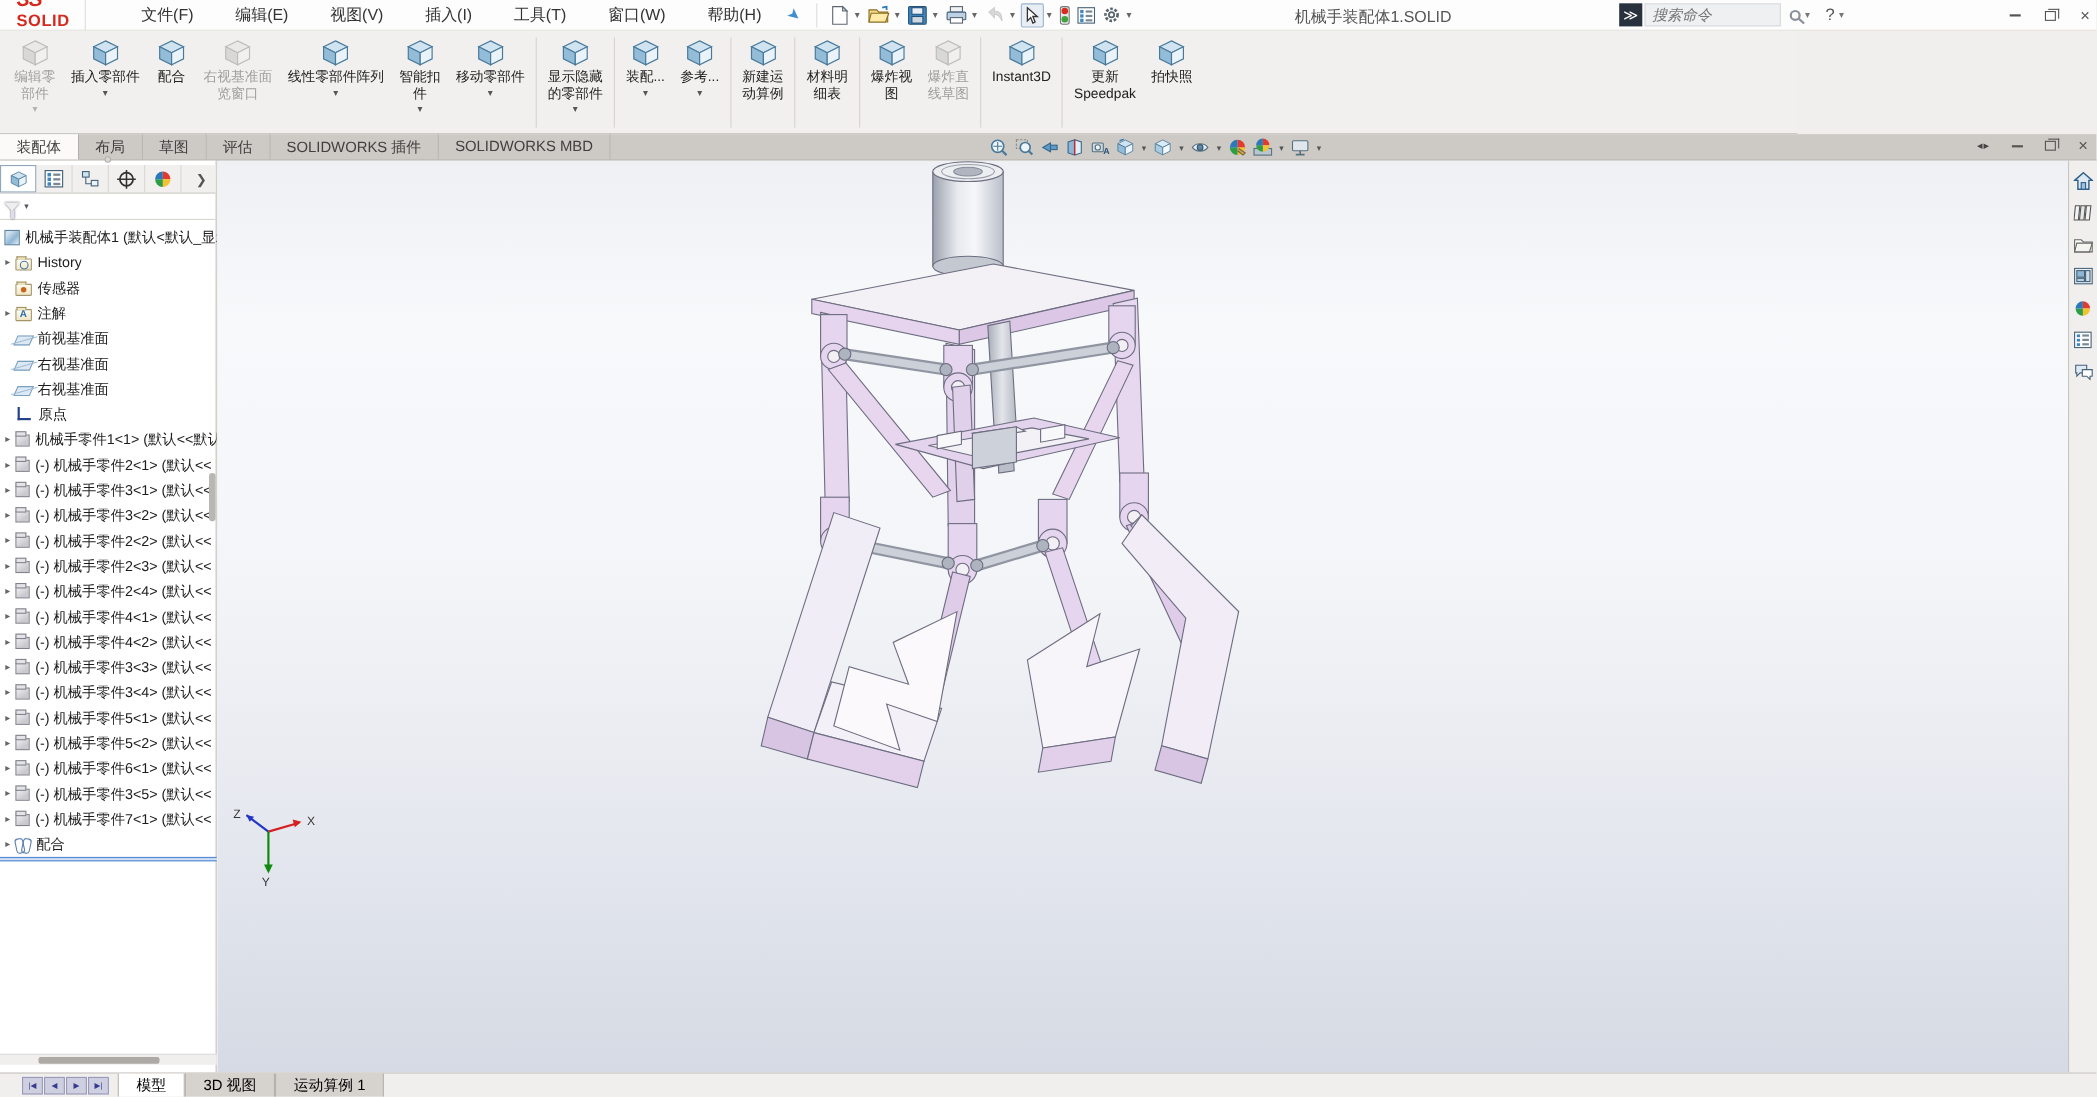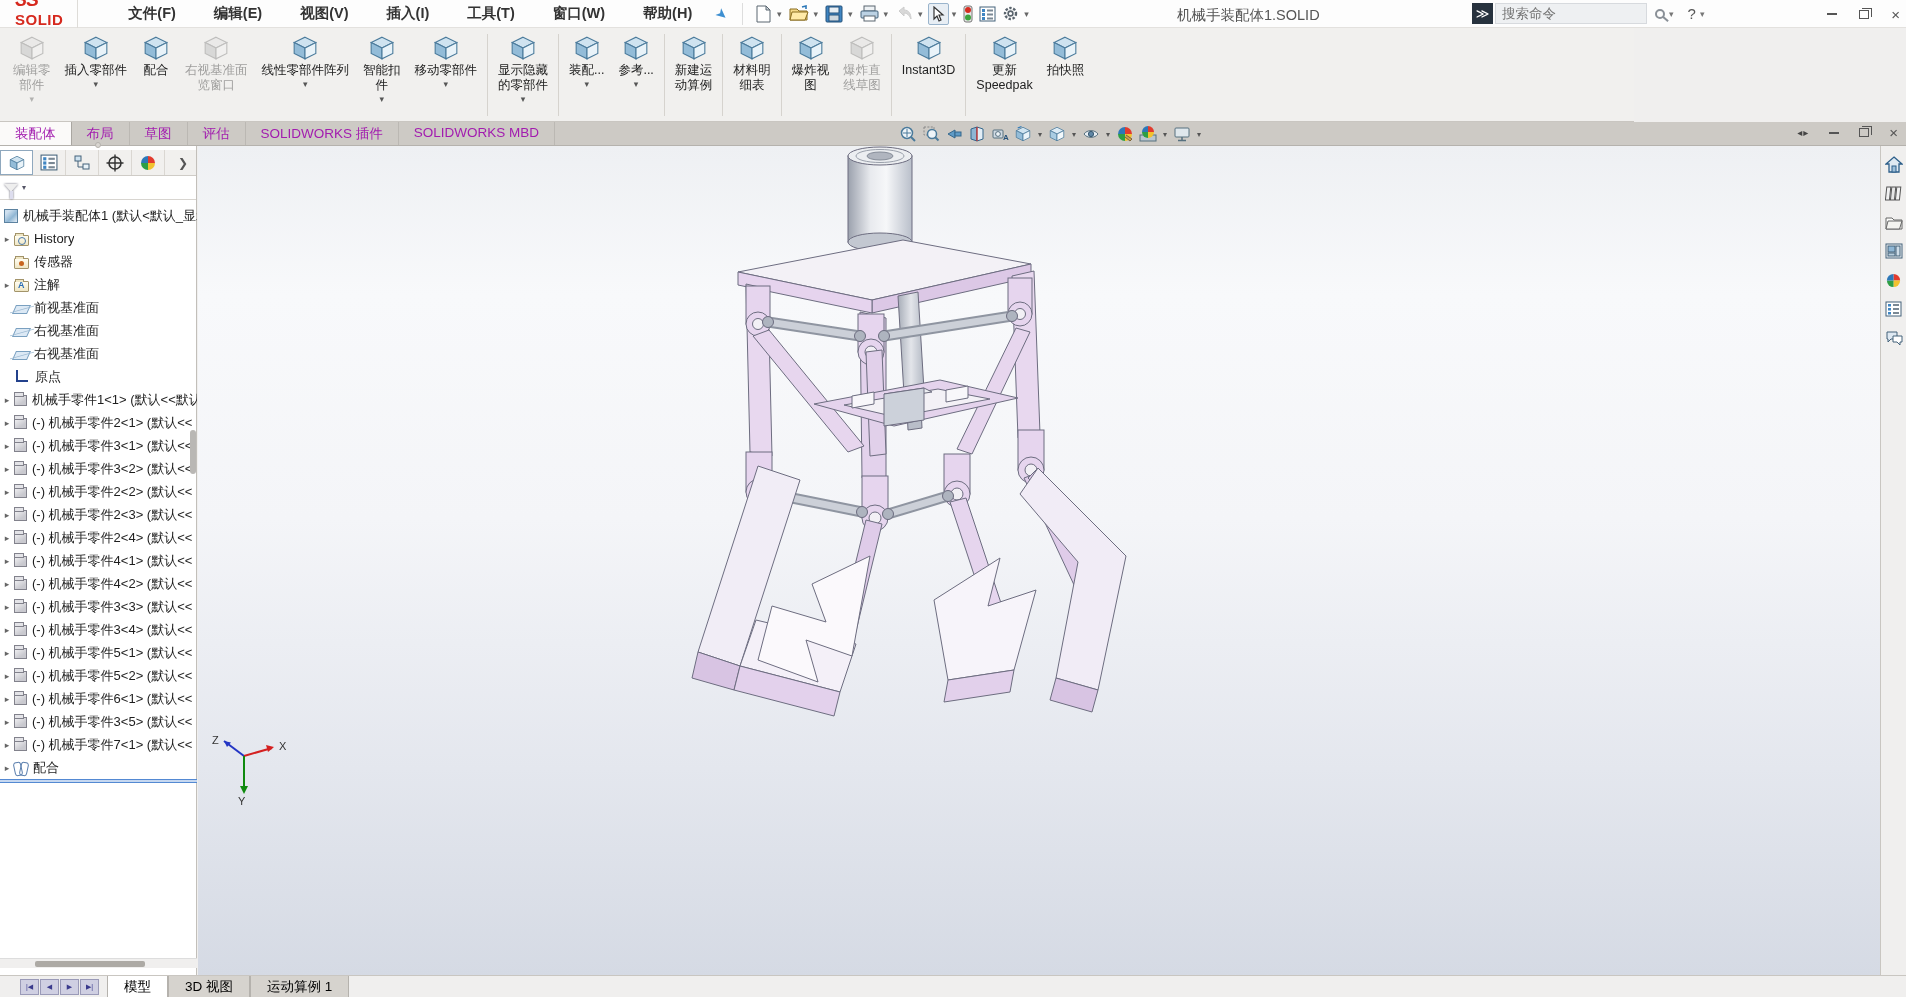--- a/index.html
+++ b/index.html
@@ -9,34 +9,34 @@
 
   
   .titlebar { position:absolute; left:0; top:0; width:1906px; height:28px;
     background:#fdfdfd; border-bottom:1px solid #e3e1de; display:flex; align-items:center; }
   .brand { display:flex; align-items:baseline; padding:0 14px 0 10px;flex-direction:column; }
   .brand .ds { color:#d6291e; font-weight:bold; font-style:italic; font-size:19px; letter-spacing:-1px; }
   .brand .solid { color:#d6291e; font-weight:bold; font-size:15px; margin-left:5px; letter-spacing:.5px;}
   .brand .works { color:#e05a4e; font-size:10px; letter-spacing:.5px;}
   .brand-sep { width:1px; height:28px; background:#dedcd8; margin-right:48px; }
   .menus { display:flex; gap:34px; font-size:14.5px; color:#333; }
-  .menu-item { cursor:default; padding:2px 2px;font-weight:bold; }
+  .menu-item { cursor:default; padding:2px 2px; }
   .pin-icon { margin:0 14px 0 22px; color:#3d8fd1; font-size:14px; transform:rotate(40deg); }
   .qa-sep { width:1px; height:22px; background:#ddd; margin-right:10px;}
   .qa { display:flex; align-items:center; gap:2px; }
   .qa .qbtn { display:flex; align-items:center; padding:2px 2px; border-radius:2px;}
   .qa .caret { font-size:9px; color:#666; margin:0 3px 0 1px;}
   .qa .boxed { border:1px solid #9ab4cc; background:#e8eef4; padding:2px 3px; }
   .qa .dim svg { opacity:.35; filter:grayscale(1); }
   .doc-title { position:absolute; left:1177px; top:6px; font-size:14.5px; color:#555; }
   .searchwrap { position:absolute; left:1472px; top:3px; display:flex; align-items:center; }
   .sw-search-logo { width:21px; height:21px; background:#27323e; color:#fff; font-size:13px;
     display:flex; align-items:center; justify-content:center; margin-right:2px; }
-  .search-input { width:152px; height:21px; border:1px solid #d7dade; background:#eef0f2;
-    font-size:13.5px; color:#888; padding:0 6px; outline:none;}
+  .search-input { width:124px; height:21px; border:1px solid #d7dade; background:#eef0f2;
+    font-size:13.5px; color:#888; padding:0 6px; outline:none;font-style:italic;}
   .mag { width:10px; height:10px; border:2px solid #8a9097; border-radius:50%; position:relative; margin:0 2px 0 8px;}
   .mag:after { content:""; position:absolute; width:7px; height:2px; background:#8a9097;
     right:-6px; bottom:-3px; transform:rotate(42deg); }
   .tb-caret { font-size:9px; color:#777; margin:0 6px 0 2px; }
   .help-q { font-size:15px; color:#555; margin:0 2px 0 8px;}
   .win-controls { position:absolute; right:6px; top:0; height:28px; display:flex; align-items:center; gap:22px; color:#555;}
   .glyph-min { width:10px; height:2px; background:#555; display:inline-block;}
   .glyph-restore { width:10px; height:9px; border:1px solid #555; display:inline-block; position:relative;}
   .glyph-restore:before { content:""; position:absolute; left:2px; top:-3px; width:9px; height:8px; border:1px solid #555; border-bottom:none; border-left:none;}
   .glyph-close { font-size:15px; color:#555; }
@@ -50,21 +50,21 @@
   .rbtn .ricon { width:26px; height:26px; margin-bottom:2px; }
   .rlabel { font-size:12.5px; line-height:15px; text-align:center; white-space:pre-line; color:#222;}
   .rcaret { font-size:9px; color:#555; height:10px; line-height:10px; margin-top:1px;}
   .rbtn.disabled { filter:grayscale(1); opacity:.4; }
   .rsep { display:none; }
   .rsep.show { display:block; width:1px; height:82px; background:#d6d3ce; margin:2px 3px 0 3px; }
 
   
   .tabrow { position:absolute; left:0; top:122px; width:1906px; height:24px;
     background:#cdcac5; border-bottom:1px solid #b5b2ad; display:flex; align-items:stretch;}
-  .ctab { padding:3px 15px 0 15px; font-size:13.5px; color:#a21caf; border-right:1px solid #bbb8b3; cursor:default;}
+  .ctab { padding:3px 15px 0 15px; font-size:13.5px; color:#404040; border-right:1px solid #bbb8b3; cursor:default;}
   .ctab.active { background:#fbfaf9; border-right:1px solid #a9a6a1; font-weight:normal;}
   .headsup { position:absolute; left:898px; top:1px; display:flex; align-items:center; gap:3px; height:22px;}
   .hicon { width:20px; height:20px; display:flex; align-items:center; justify-content:center;}
   .hcaret { font-size:8px; color:#555; margin:0 2px; }
   .docwin-controls { position:absolute; right:8px; top:2px; display:flex; align-items:center; gap:20px; color:#444;}
   .dw-arrows { font-size:10px; letter-spacing:1px; color:#444;}
 
   
   .main { position:absolute; left:0; top:146px; width:1906px; height:829px; }
 

